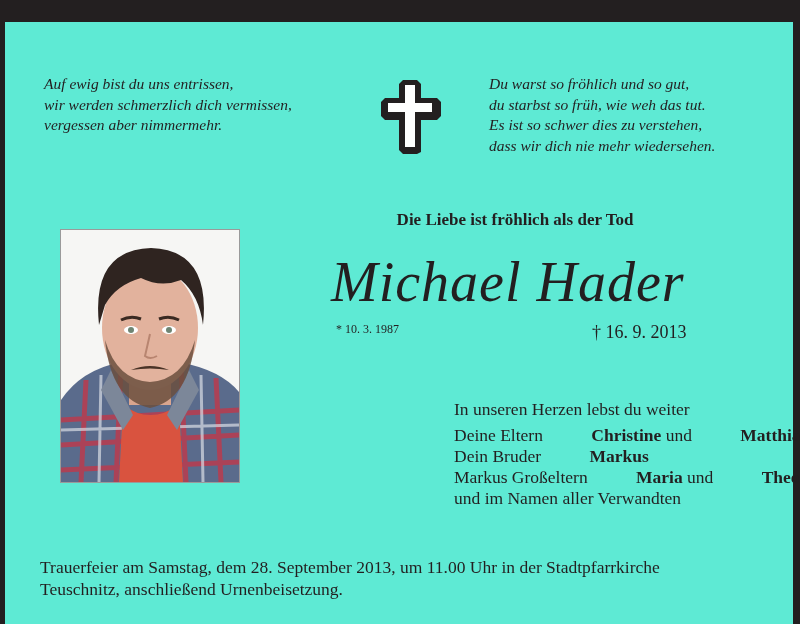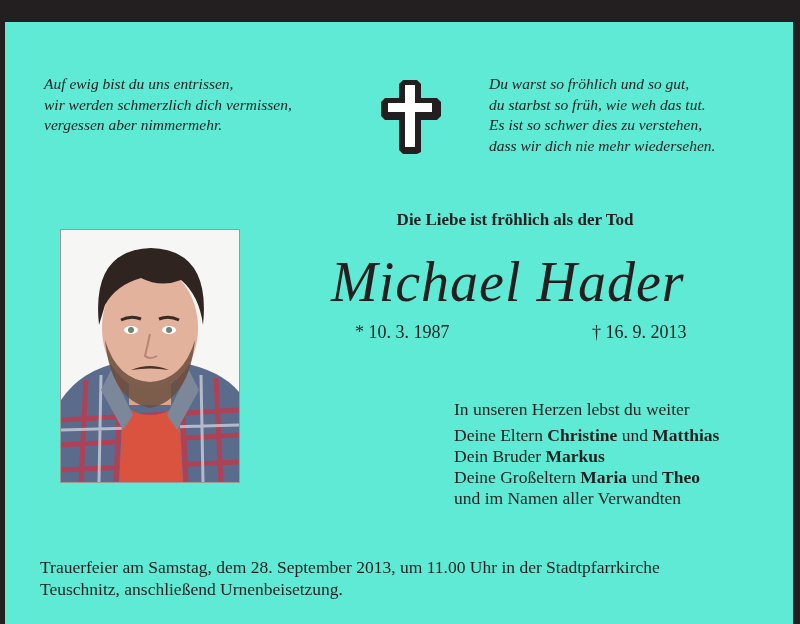--- a/index.html
+++ b/index.html
@@ -5,27 +5,27 @@
   html, body { margin:0; padding:0; }
   body { width:800px; height:624px; background:#231f20; position:relative; overflow:hidden; font-family:"Liberation Serif", serif; color:#231f20; }
   .card { position:absolute; left:5px; top:22px; width:788px; height:612px; background:#5eead4; }
   .poem { position:absolute; top:52px; font-style:italic; font-size:15.5px; line-height:20.5px; }
   .poem-left { left:39px; }
   .poem-right { left:484px; }
   .poem div { white-space:nowrap; }
   .cross { position:absolute; left:376px; top:56px; width:62px; height:78px; }
   .motto { position:absolute; left:320px; top:188px; width:380px; text-align:center; font-weight:bold; font-size:17px; }
   .name { position:absolute; left:326px; top:228px; font-style:italic; font-size:56px; letter-spacing:1px; white-space:nowrap; line-height:64px; }
-  .born { position:absolute; left:331px; top:300px; font-size:18px; white-space:nowrap;margin-left:19px; }
+  .born { position:absolute; left:331px; top:300px; font-size:12px; white-space:nowrap; }
   .died { position:absolute; left:587px; top:300px; font-size:18px; white-space:nowrap; }
   .photo { position:absolute; left:55px; top:207px; width:178px; height:252px; border:1px solid #9a9a9a; overflow:hidden; background:#f6f6f4; }
   .family { position:absolute; left:449px; top:377px; font-size:17.5px; }
   .family .intro { margin-bottom:6px; line-height:20px; white-space:nowrap; }
   .family .line { line-height:21px; white-space:nowrap; }
-  .family b { font-weight:bold; }
+  .family b { font-weight:bold;margin-left:44px; }
   .service { position:absolute; left:35px; top:534px; font-size:17.5px; line-height:22px; }
   .service div { white-space:nowrap; }
 </style>
 </head>
 <body>
 
 <div class="card">
 
   <div class="poem poem-left">
     <div>Auf ewig bist du uns entrissen,</div>
@@ -93,21 +93,21 @@
       <span>Deine Eltern</span>
       <b>Christine</b>
       <span>und</span>
       <b>Matthias</b>
     </div>
     <div class="line">
       <span>Dein Bruder</span>
       <b>Markus</b>
     </div>
     <div class="line">
-      <span>Deine Großeltern</span>
+      <span>Markus Großeltern</span>
       <b>Maria</b>
       <span>und</span>
       <b>Theo</b>
     </div>
     <div class="line">und im Namen aller Verwandten</div>
   </div>
 
   <div class="service">
     <div>Trauerfeier am Samstag, dem 28. September 2013, um 11.00 Uhr in der Stadtpfarrkirche</div>
     <div>Teuschnitz, anschließend Urnenbeisetzung.</div>

